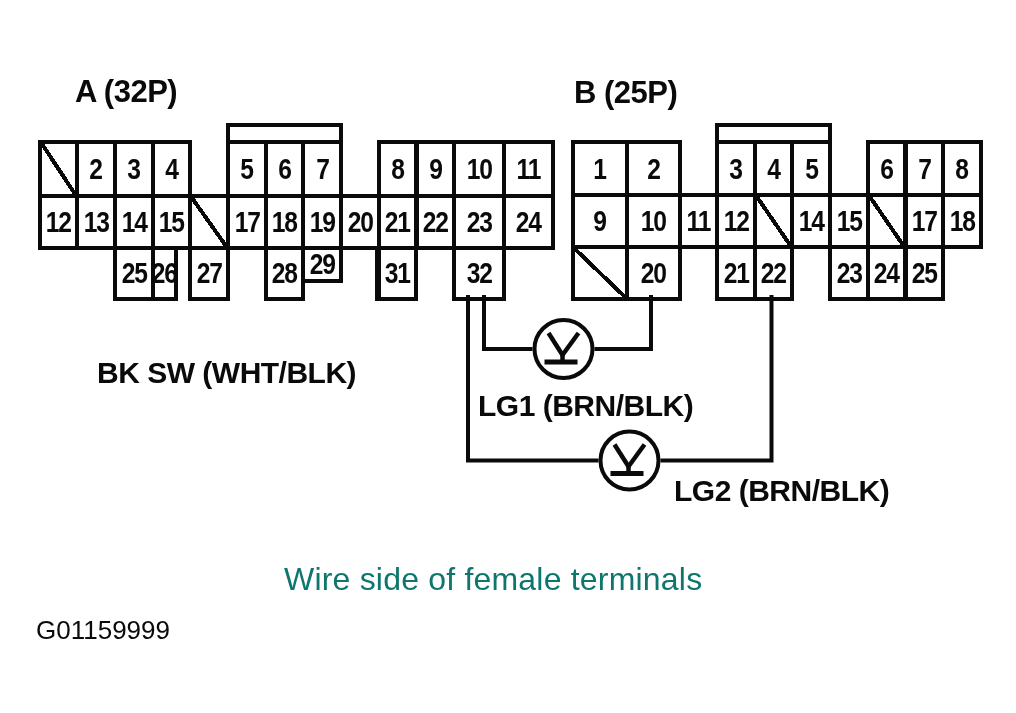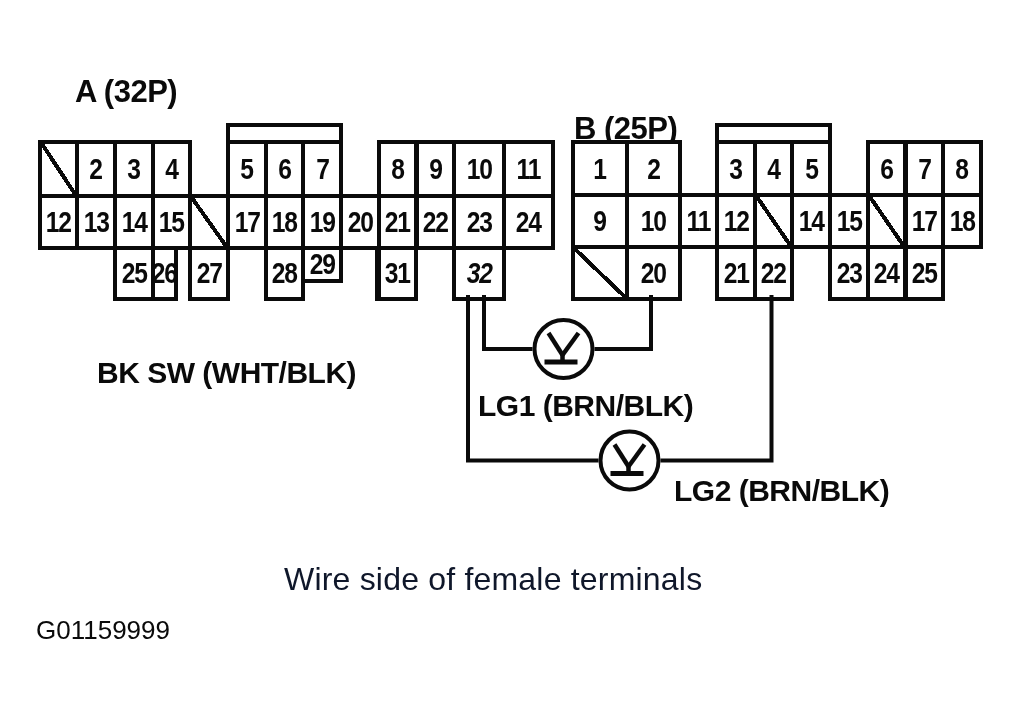--- a/index.html
+++ b/index.html
@@ -36,35 +36,35 @@
     letter-spacing: -1.5px; transform: scaleX(0.82);
     color: #0a0a0a; white-space: nowrap;
   }
   #wire-layer { position: absolute; left: 0; top: 0; }
   .wire-label {
     position: absolute; font-weight: bold; font-size: 30px;
     letter-spacing: -0.5px; white-space: nowrap; color: #0a0a0a;
   }
   #caption {
     position: absolute; left: 284px; top: 561px;
-    font-size: 32px; letter-spacing: 0.2px; white-space: nowrap; color: #0f172a;
+    font-size: 32px; letter-spacing: 0.2px; white-space: nowrap; color: #0f766e;
   }
   #figure-id {
     position: absolute; left: 36px; top: 615px;
     font-size: 26px; white-space: nowrap; color: #0a0a0a;
   }
 </style>
 </head>
 <body>
 
 <div id="canvas">
 
   <div class="conn-title" style="left:47px; top:74px;margin-left:28px;">A (32P)</div>
 
-  <div class="conn-title" style="left:574px; top:75px;margin-top:36px;">B (25P)</div>
+  <div class="conn-title" style="left:574px; top:75px;">B (25P)</div>
 
   <div id="connector-a">
       <div class="tab" style="left: 226px; top: 123px; width: 117.1px; height: 21px;"></div>
       <div class="cell slash" style="left: 37.5px; top: 140px; width: 41.7px; height: 58px;"></div>
       <div class="cell" style="left: 75.2px; top: 140px; width: 41.7px; height: 58px;">
         <span class="num">2</span>
       </div>
       <div class="cell" style="left: 112.9px; top: 140px; width: 41.7px; height: 58px;">
         <span class="num">3</span>
       </div>
@@ -143,21 +143,21 @@
       </div>
       <div class="cell" style="left: 301.4px; top: 245.5px; width: 41.7px; height: 37px;">
         <span class="num">29</span>
       </div>
       <div class="cell" style="left: 339.1px; top: 245.5px; width: 41.7px; height: 55px; margin-left: 36px;">
         <span class="num">30</span>
       </div>
       <div class="cell" style="left: 376.8px; top: 245.5px; width: 41.7px; height: 55px;">
         <span class="num">31</span>
       </div>
-      <div class="cell" style="left: 452.2px; top: 245.5px; width: 53.6px; height: 55px; font-style: italic;">
+      <div class="cell" style="left: 452.2px; top: 245.5px; width: 53.6px; height: 55px;">
         <span class="num">32</span>
       </div>
     </div>
   <div id="connector-b">
       <div class="tab" style="left: 715px; top: 123px; width: 117.1px; height: 21px;"></div>
       <div class="cell" style="left: 571px; top: 140px; width: 57.5px; height: 57px;">
         <span class="num">1</span>
       </div>
       <div class="cell" style="left: 624.5px; top: 140px; width: 57.5px; height: 57px;">
         <span class="num">2</span>

